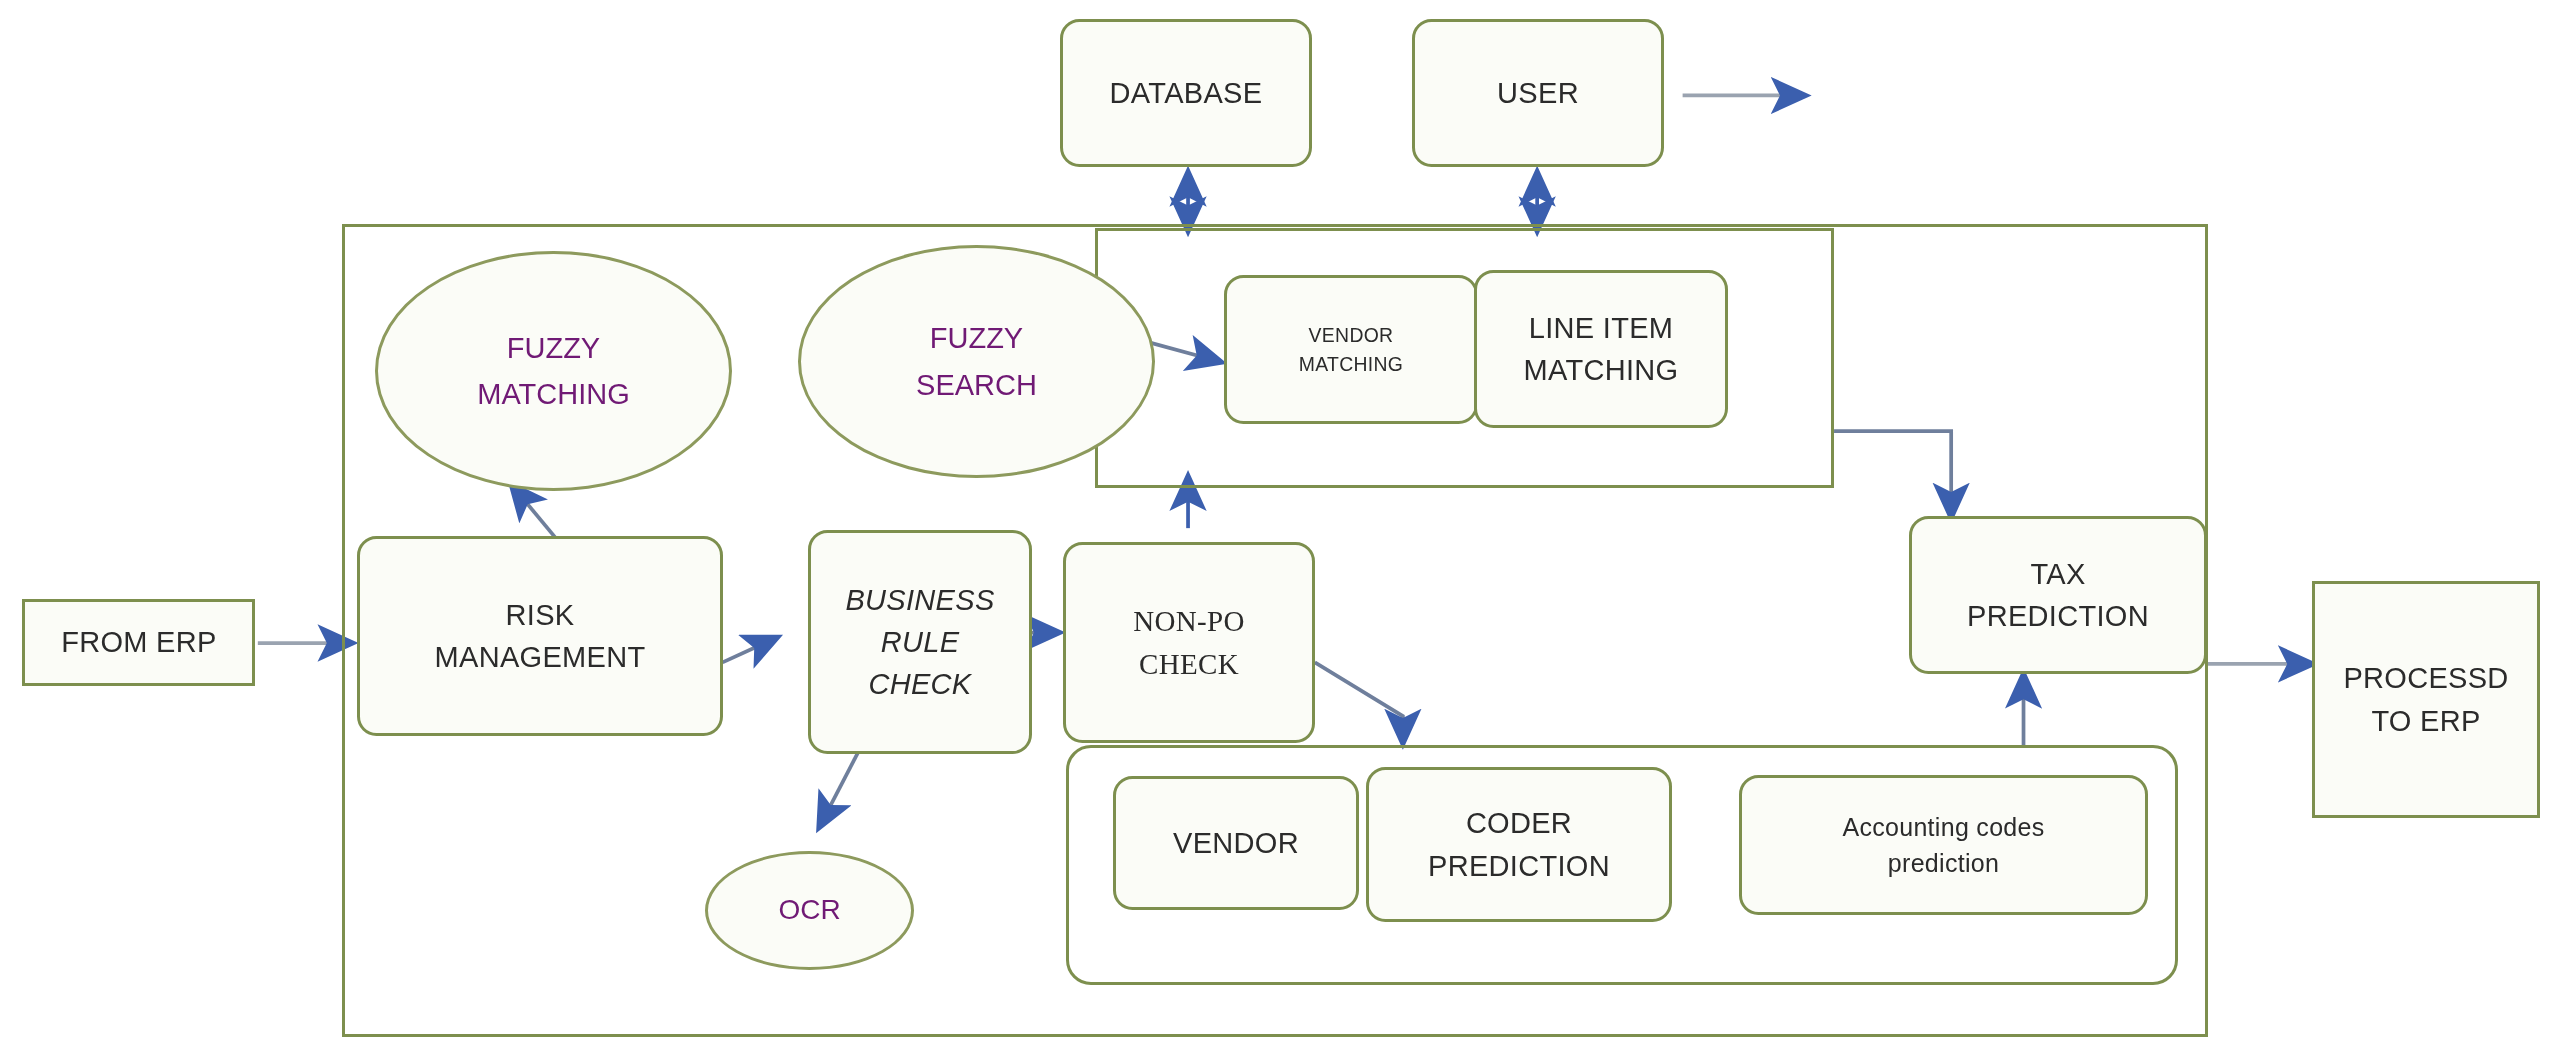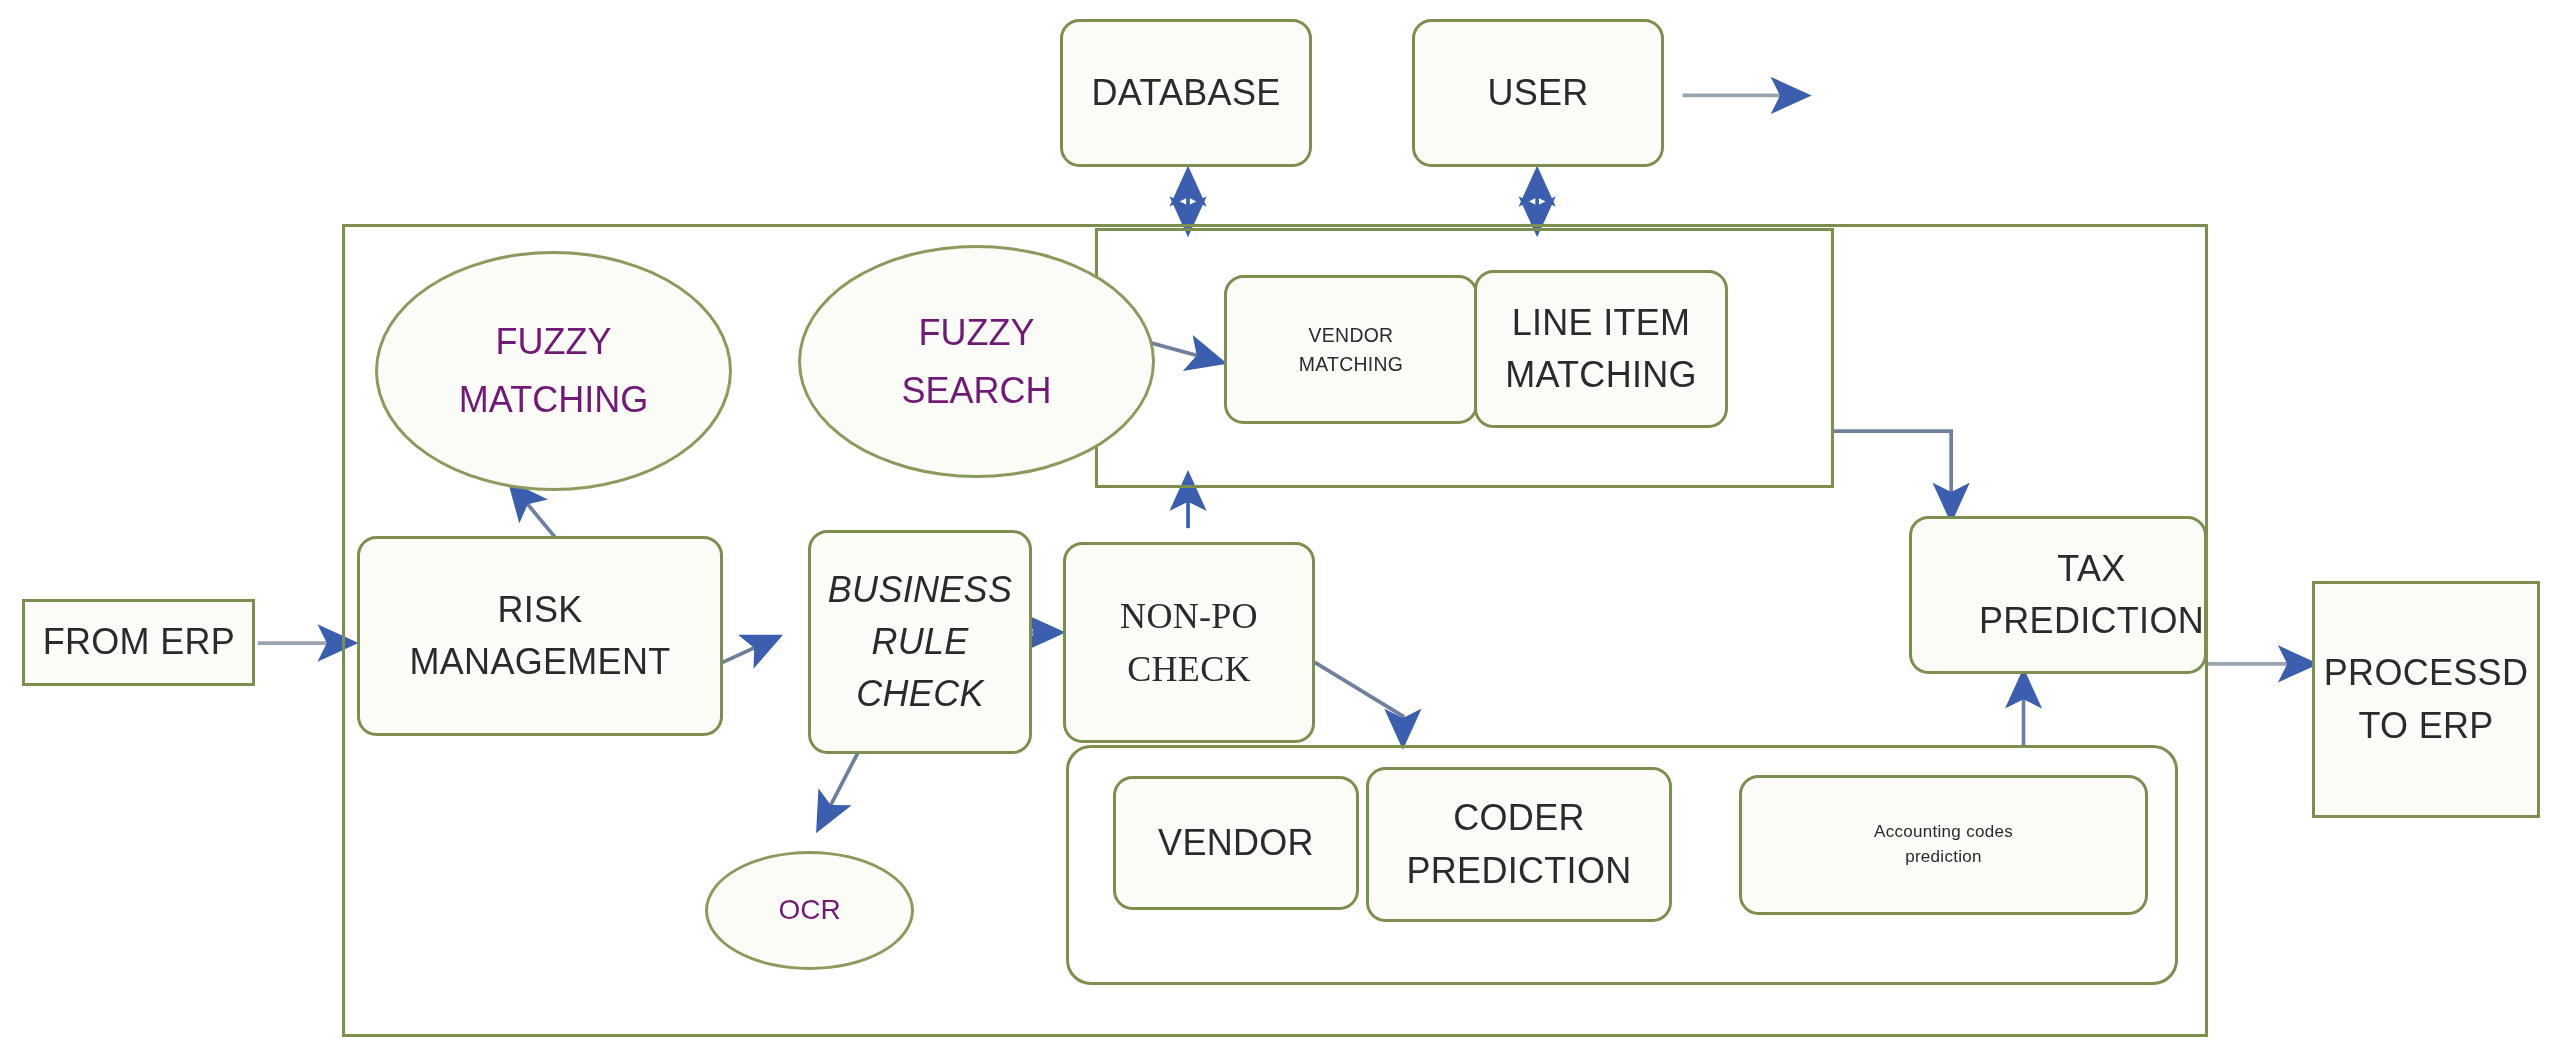--- a/index.html
+++ b/index.html
@@ -34,23 +34,23 @@
   }
   
   .container{
     position:absolute;box-sizing:border-box;
     background:transparent;
     border:3px solid #7d8f4e;
   }
   .container.sq{border-radius:0;}
   .container.rnd{border-radius:25px;}
 
-  .f40{font-size:36px;}
+  .f40{font-size:29px;}
   .f36{font-size:28px;}
-  .f34{font-size:17px;}
+  .f34{font-size:25px;}
   .f26{font-size:19.4px;}
   .lbl{display:block;width:100%;}
 </style>
 </head>
 <body>
 
 <div id="canvas">
 
   <svg id="wires" viewBox="0 0 3452 1425" xmlns="http://www.w3.org/2000/svg">
     <defs>
@@ -171,21 +171,21 @@
     </span>
   </div>
 
   <div class="node rounded f34" style="left:1739px;top:775px;width:409px;height:140px;">
     <span>
       <span class="lbl">Accounting  codes</span>
       <span class="lbl">prediction</span>
     </span>
   </div>
 
-  <div class="node rounded f40" style="left:1909px;top:516px;width:298px;height:158px;justify-content:flex-end;">
+  <div class="node rounded f40" style="left:1909px;top:516px;width:298px;height:158px;">
     <span>
       <span class="lbl">TAX</span>
       <span class="lbl">PREDICTION</span>
     </span>
   </div>
 
   <div class="node sharp f40" style="left:22.4px;top:599px;width:233px;height:87px;">
     <span class="lbl">FROM ERP</span>
   </div>
 

